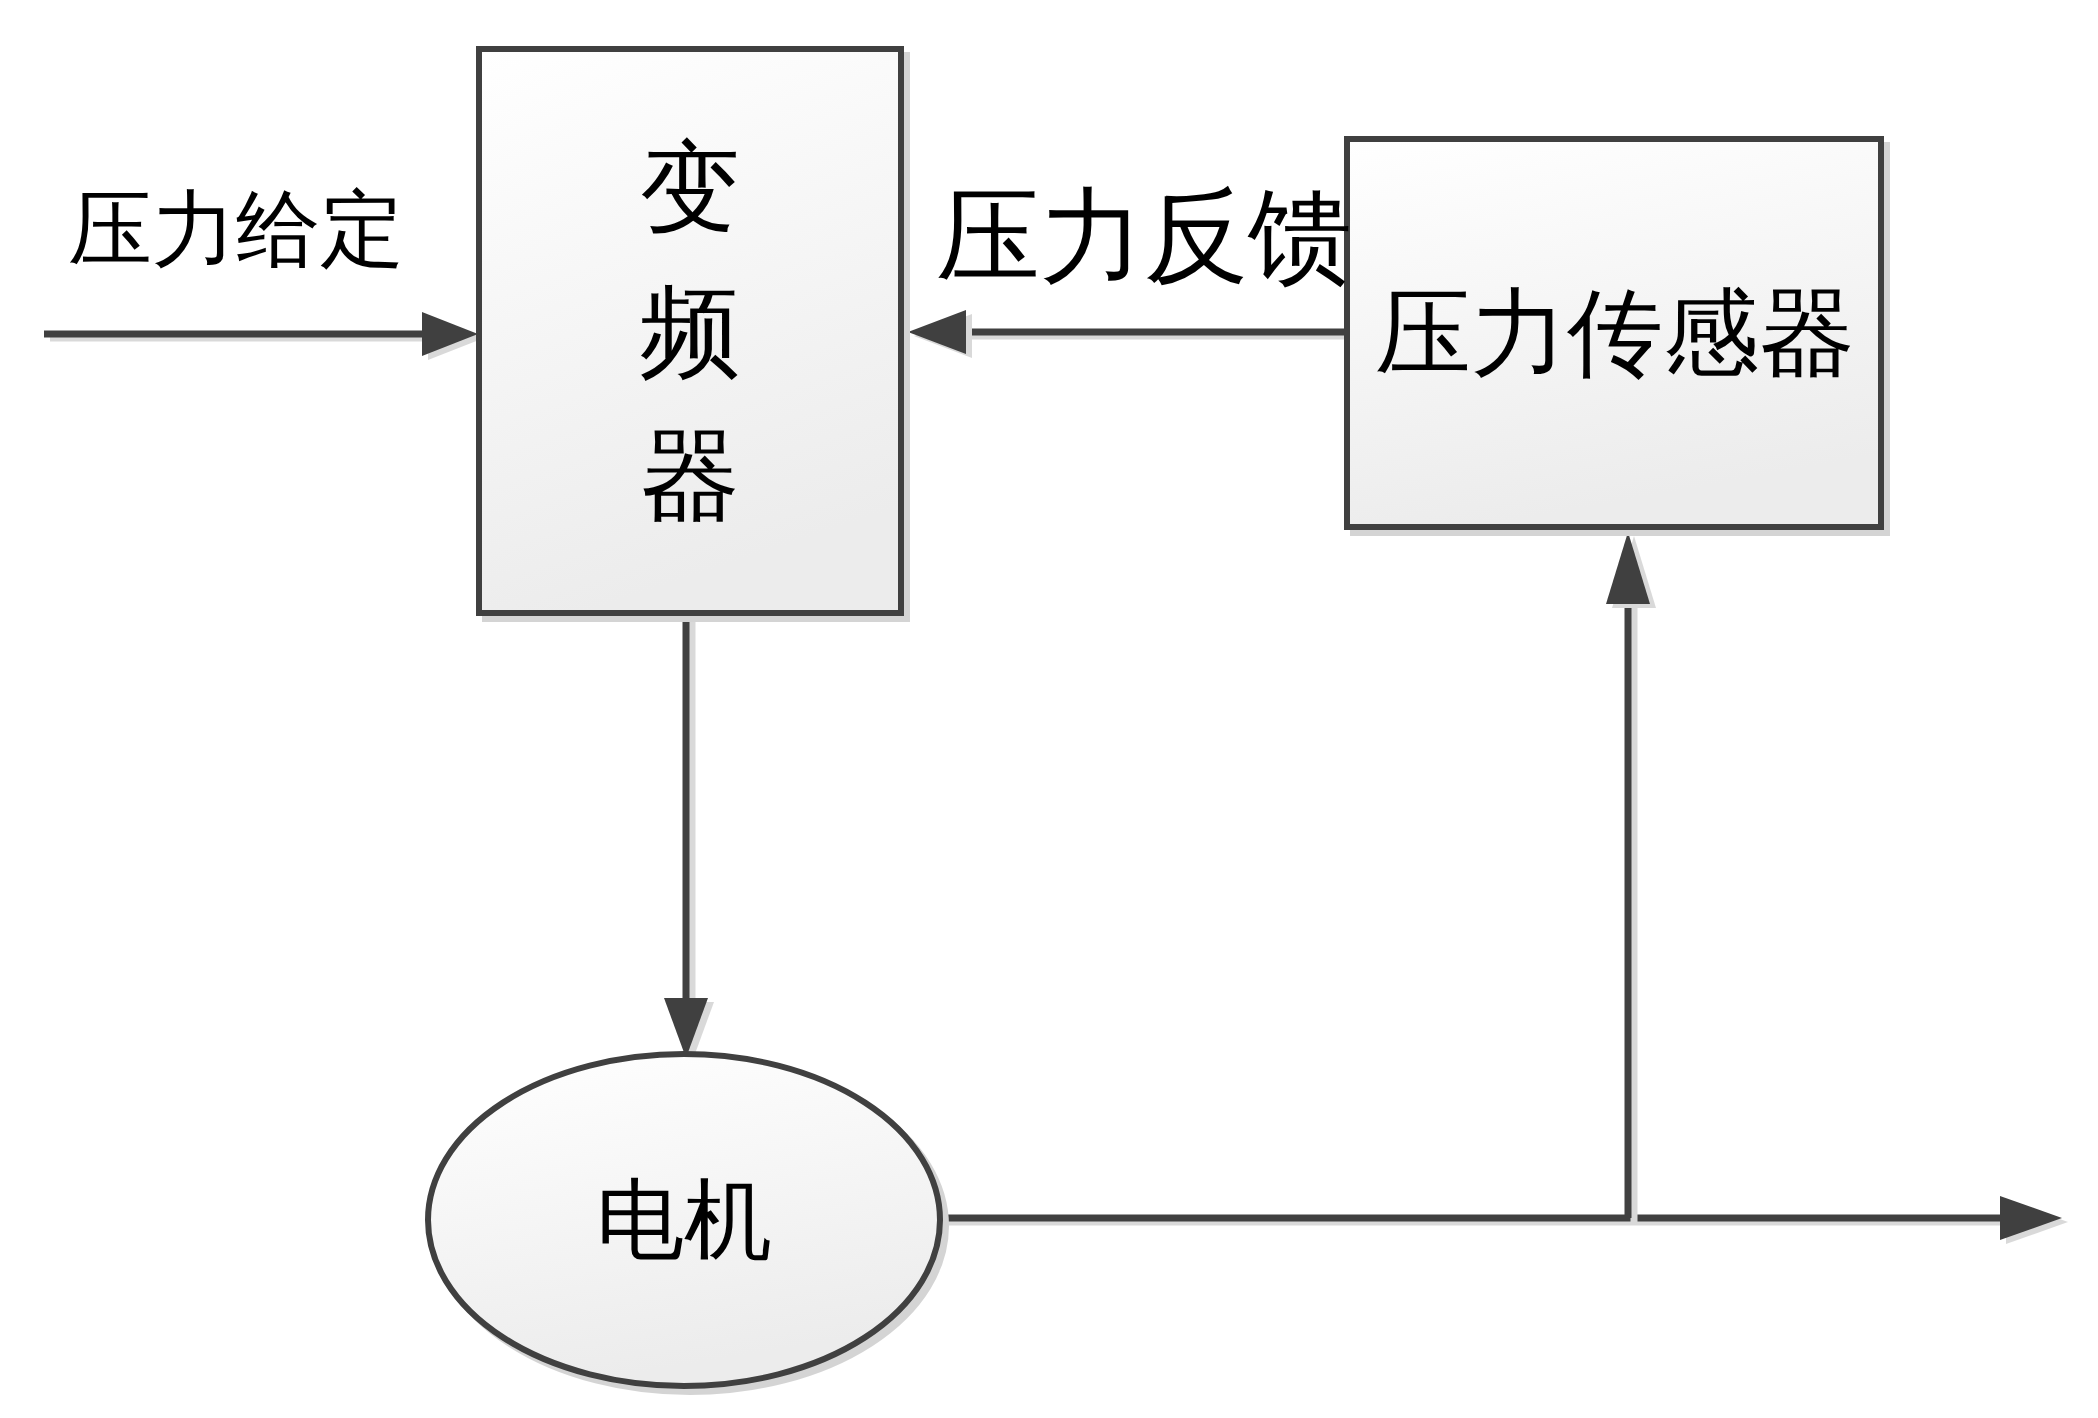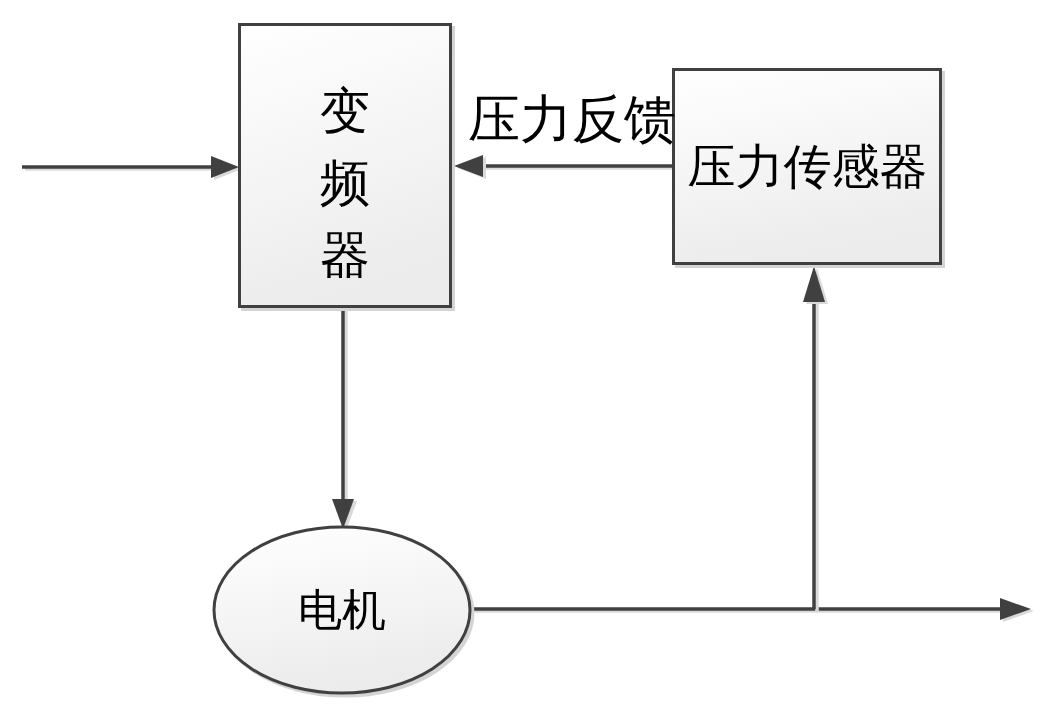--- a/index.html
+++ b/index.html
@@ -43,21 +43,21 @@
     position: absolute;
     color: #000000;
     white-space: nowrap;
   }
   .node-label {
     display: flex;
     align-items: center;
     justify-content: center;
     text-align: center;
   }
-  #inverter-label-box { left: 238px; top: 23px; width: 214px; height: 285px; margin-top: 17px; }
+  #inverter-label-box { left: 238px; top: 23px; width: 214px; height: 285px; }
   #inverter-label-box span {
     display: block;
     width: 1em;
     font-size: 50px;
     line-height: 72px;
     word-break: break-all;
     white-space: normal;
     text-align: center;
   }
   #sensor-label-box { left: 672px; top: 68px; width: 271px; height: 197px; font-size: 48px; }
@@ -113,16 +113,17 @@
   </div>
 
   <div class="label node-label" id="motor-label-box">
     <span>电机</span>
   </div>
 
   <div class="label node-label" id="sensor-label-box">
     <span>压力传感器</span>
   </div>
 
+  <div class="label" id="setpoint-label">压力给定</div>
 
   <div class="label" id="feedback-label">压力反馈</div>
 
 </div>
 
 </body></html>

